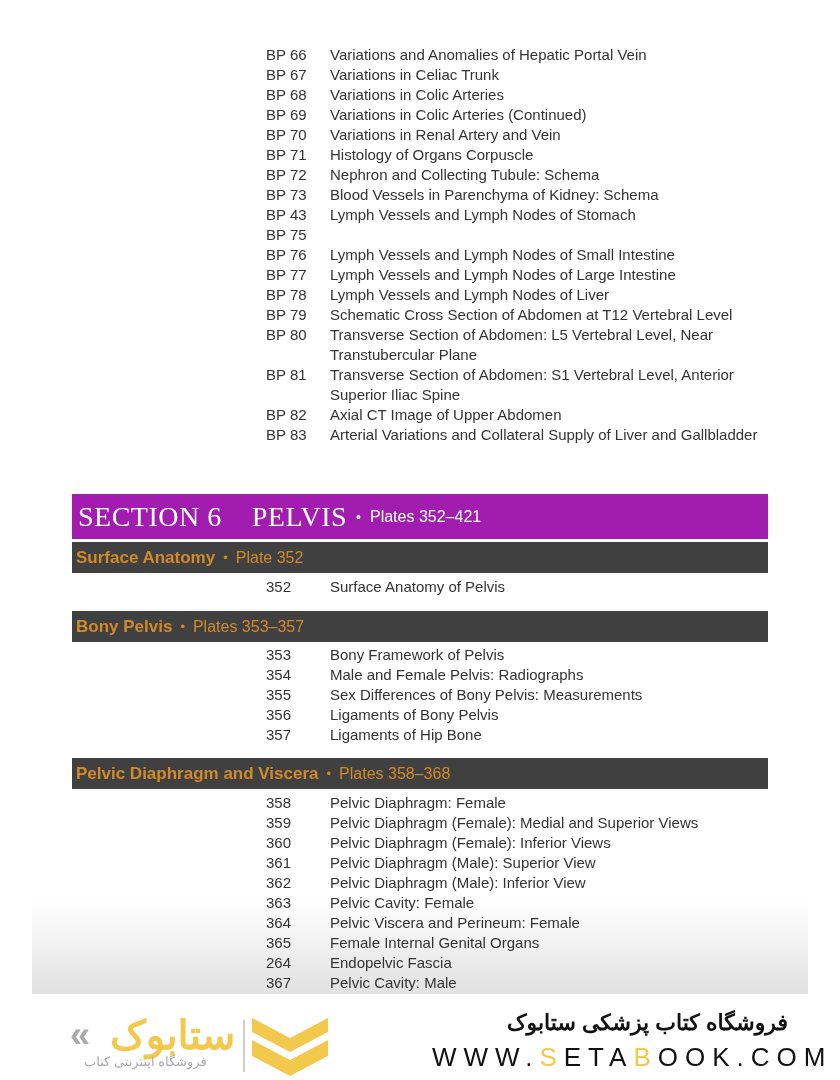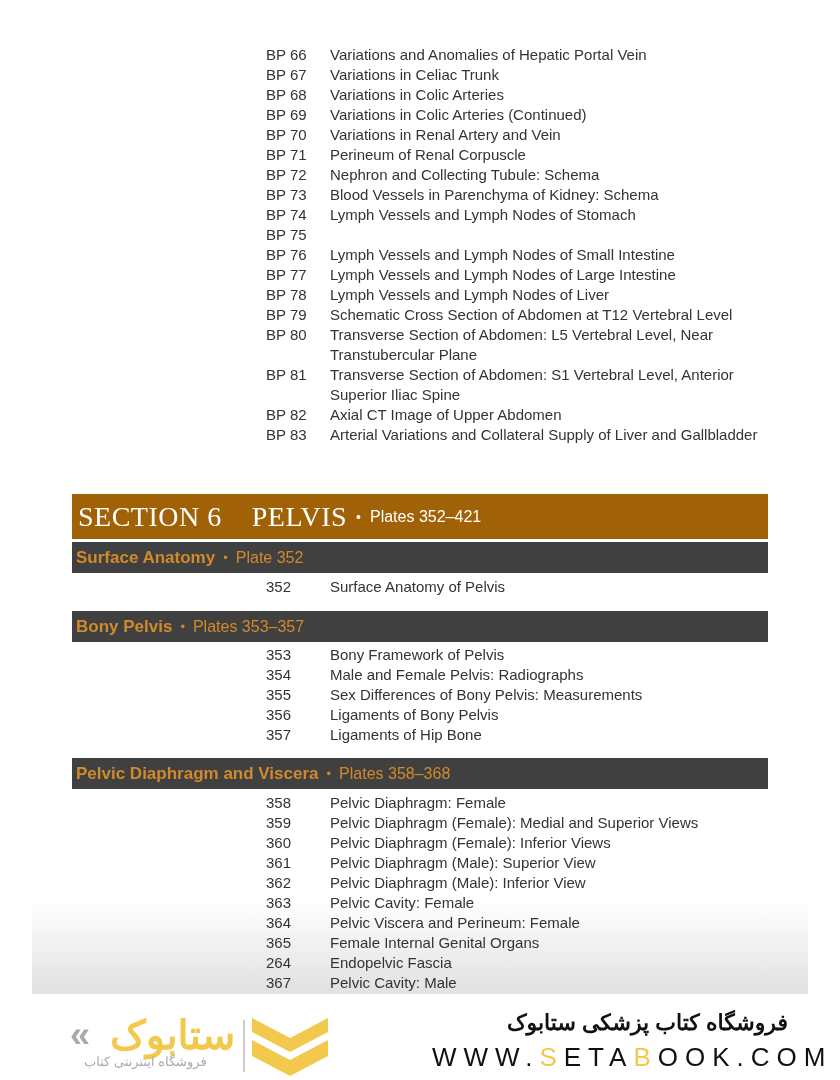--- a/index.html
+++ b/index.html
@@ -10,21 +10,21 @@
   .page-shadow {
     position: absolute; left: 32px; top: 900px; width: 776px; height: 94px;
     background: linear-gradient(to bottom, rgba(255,255,255,0) 0%, rgba(225,225,225,1) 100%);
   }
   .toc-list { position: absolute; left: 0; width: 840px; }
   .toc-row { display: flex; font-size: 15px; line-height: 20px; color: #333; }
   .toc-num { width: 64px; margin-left: 266px; flex: none; }
   .toc-title { width: 440px; }
   .section-bar {
     position: absolute; left: 72px; top: 494px; width: 696px; height: 45px;
-    background: #a16207; display: flex; align-items: center;
+    background: #a21caf; display: flex; align-items: center;
   }
   .section-label {
     font-family: "Liberation Serif", serif; color: #fff; font-size: 28px; letter-spacing: 0.5px;
     margin-left: 6px;
   }
   .section-name {
     font-family: "Liberation Serif", serif; color: #fff; font-size: 28px; margin-left: 30px; letter-spacing: 0.5px;
   }
   .bullet { margin: 0 9px; font-size: 14px; }
   .section-plates { color: #fff; font-size: 16px; }
@@ -69,32 +69,32 @@
     <div class="toc-row">
       <span class="toc-num">BP 69</span>
       <span class="toc-title">Variations in Colic Arteries (Continued)</span>
     </div>
     <div class="toc-row">
       <span class="toc-num">BP 70</span>
       <span class="toc-title">Variations in Renal Artery and Vein</span>
     </div>
     <div class="toc-row">
       <span class="toc-num">BP 71</span>
-      <span class="toc-title">Perineum of Renal Corpuscle</span>
+      <span class="toc-title">Histology of Organs Corpuscle</span>
     </div>
     <div class="toc-row">
       <span class="toc-num">BP 72</span>
       <span class="toc-title">Nephron and Collecting Tubule: Schema</span>
     </div>
     <div class="toc-row">
       <span class="toc-num">BP 73</span>
       <span class="toc-title">Blood Vessels in Parenchyma of Kidney: Schema</span>
     </div>
     <div class="toc-row">
-      <span class="toc-num">BP 74</span>
+      <span class="toc-num">BP 43</span>
       <span class="toc-title">Lymph Vessels and Lymph Nodes of Stomach</span>
     </div>
     <div class="toc-row">
       <span class="toc-num">BP 75</span>
     </div>
     <div class="toc-row">
       <span class="toc-num">BP 76</span>
       <span class="toc-title">Lymph Vessels and Lymph Nodes of Small Intestine</span>
     </div>
     <div class="toc-row">

